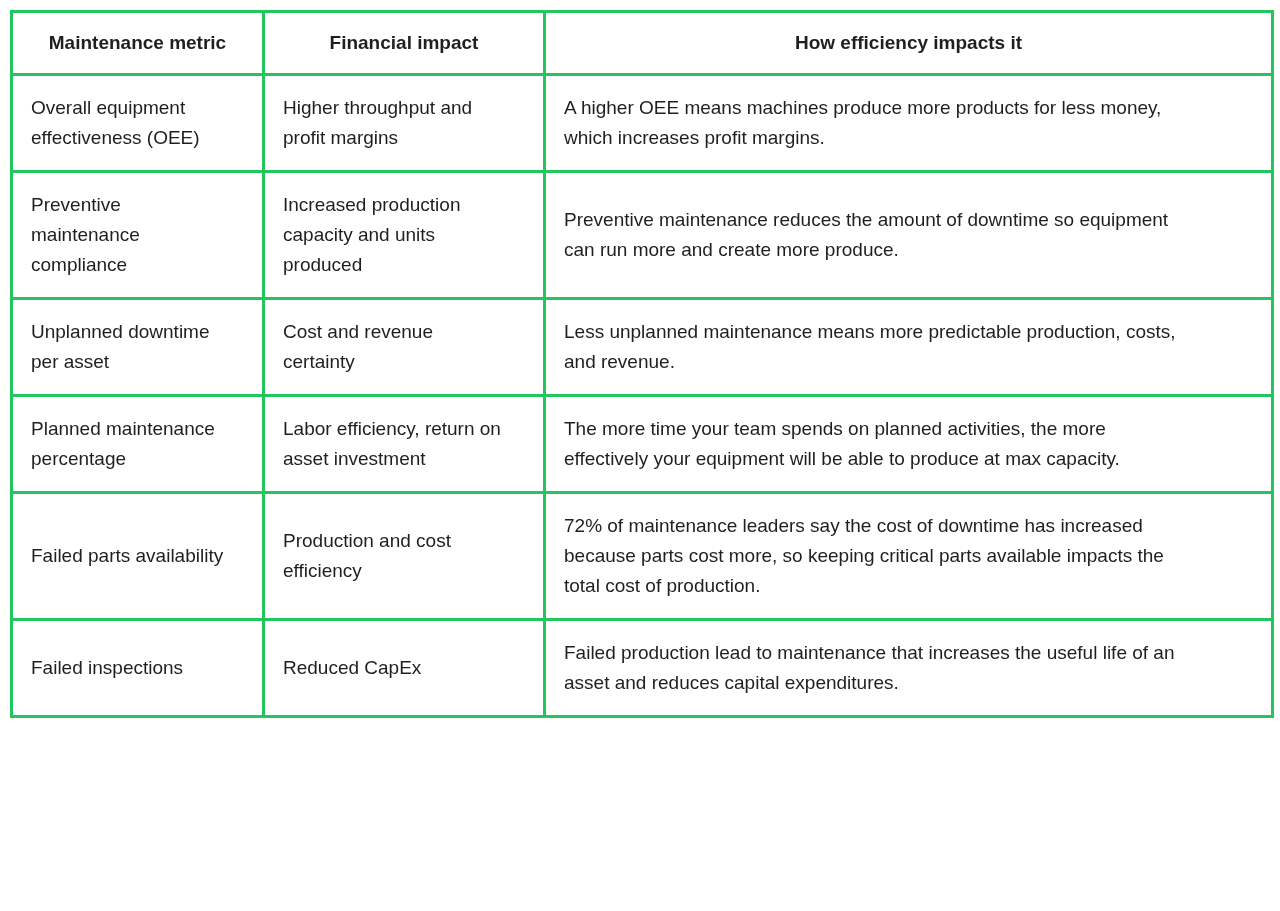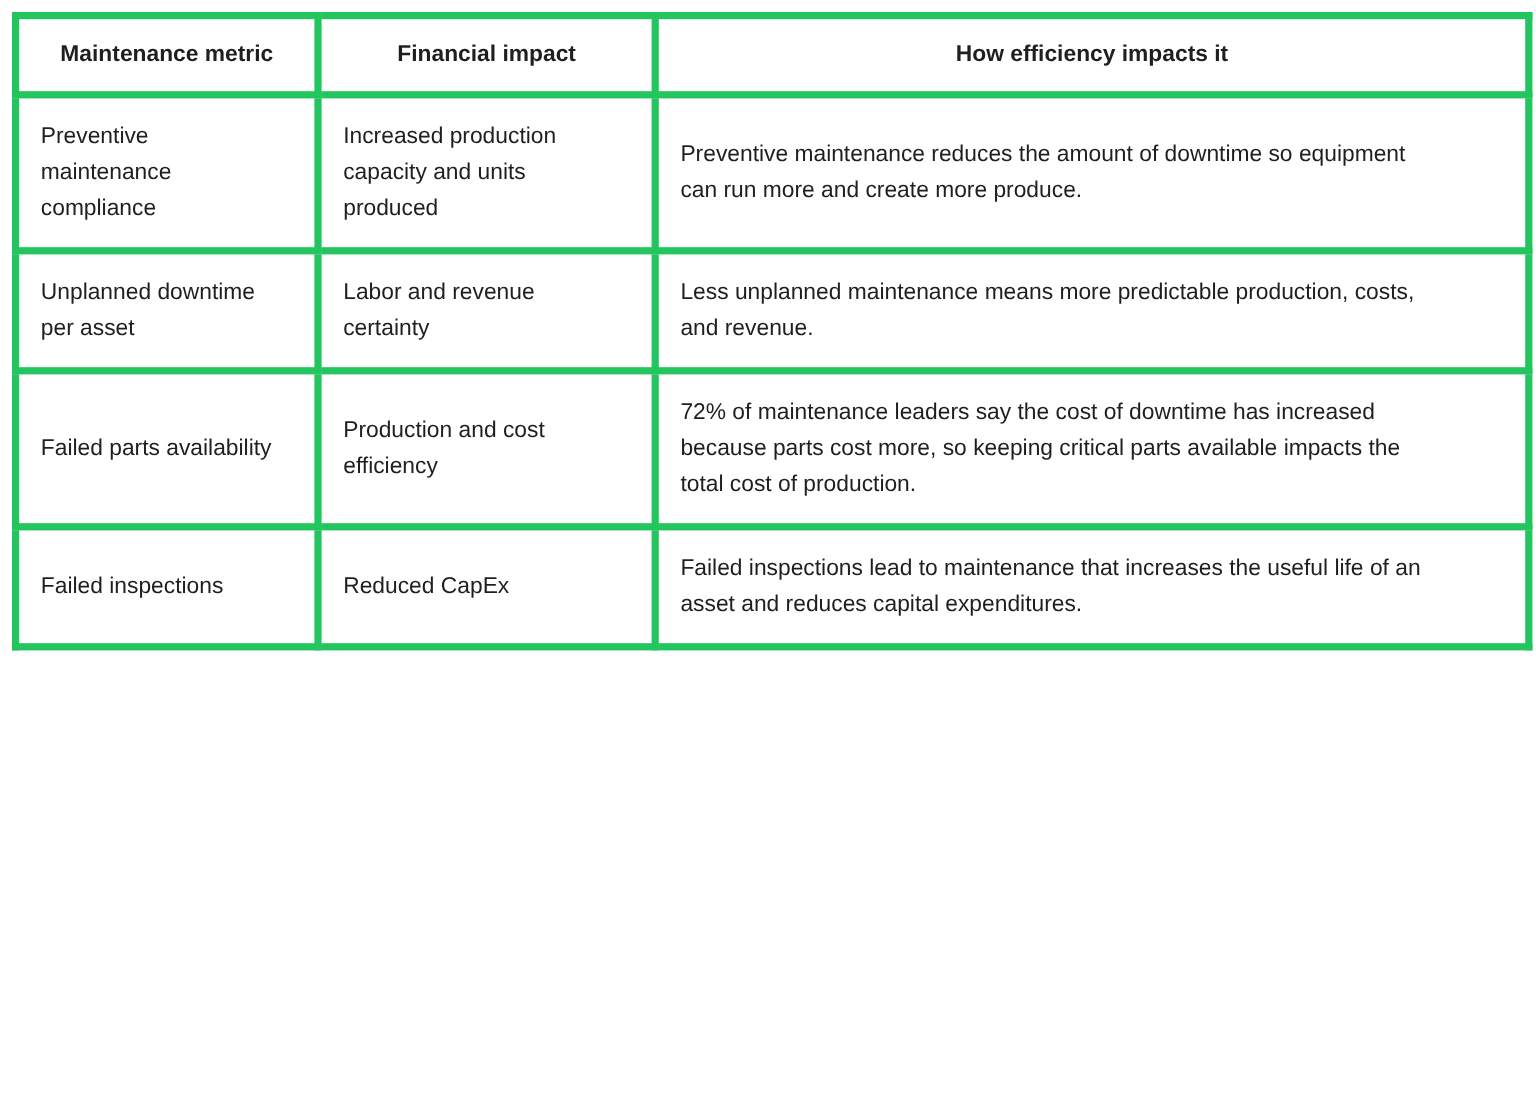--- a/index.html
+++ b/index.html
@@ -19,21 +19,21 @@
     border-collapse: collapse;
     width: 1261px;
     table-layout: fixed;
     font-size: 19px;
     line-height: 30px;
   }
   table.metrics col.c1 { width: 252px; }
   table.metrics col.c2 { width: 281px; }
   table.metrics col.c3 { width: 728px; }
   table.metrics th, table.metrics td {
-    border: 6px solid #22c55e;
+    border: 3px solid #22c55e;
     background: #ffffff;
     margin-top: 12px;
   }
   table.metrics th {
     font-weight: bold;
     text-align: center;
     padding: 15px 18px;
     vertical-align: middle;
   }
   table.metrics td {
@@ -55,46 +55,62 @@
     </colgroup>
     <thead>
       <tr>
         <th>Maintenance metric</th>
         <th>Financial impact</th>
         <th>How efficiency impacts it</th>
       </tr>
     </thead>
     <tbody>
       <tr>
+        <td>Overall equipment
+effectiveness (OEE)</td>
+        <td>Higher throughput and
+profit margins</td>
+        <td>A higher OEE means machines produce more products for less money,
+which increases profit margins.</td>
+      </tr>
+      <tr>
         <td>Preventive
 maintenance
 compliance</td>
         <td>Increased production
 capacity and units
 produced</td>
         <td>Preventive maintenance reduces the amount of downtime so equipment
 can run more and create more produce.</td>
       </tr>
       <tr>
         <td>Unplanned downtime
 per asset</td>
-        <td>Labor and revenue
+        <td>Cost and revenue
 certainty</td>
         <td>Less unplanned maintenance means more predictable production, costs,
 and revenue.</td>
+      </tr>
+      <tr>
+        <td>Planned maintenance
+percentage</td>
+        <td>Labor efficiency, return on
+asset investment</td>
+        <td>The more time your team spends on planned activities, the more
+effectively your equipment will be able to produce at max capacity.</td>
       </tr>
       <tr>
         <td>Failed parts availability</td>
         <td>Production and cost
 efficiency</td>
         <td>72% of maintenance leaders say the cost of downtime has increased
 because parts cost more, so keeping critical parts available impacts the
 total cost of production.</td>
       </tr>
       <tr>
         <td>Failed inspections</td>
         <td>Reduced CapEx</td>
-        <td>Failed inspections lead to maintenance that increases the useful life of an
+        <td>Failed production lead to maintenance that increases the useful life of an
 asset and reduces capital expenditures.</td>
       </tr>
     </tbody>
   </table>
 </div>
 
 </body></html>

